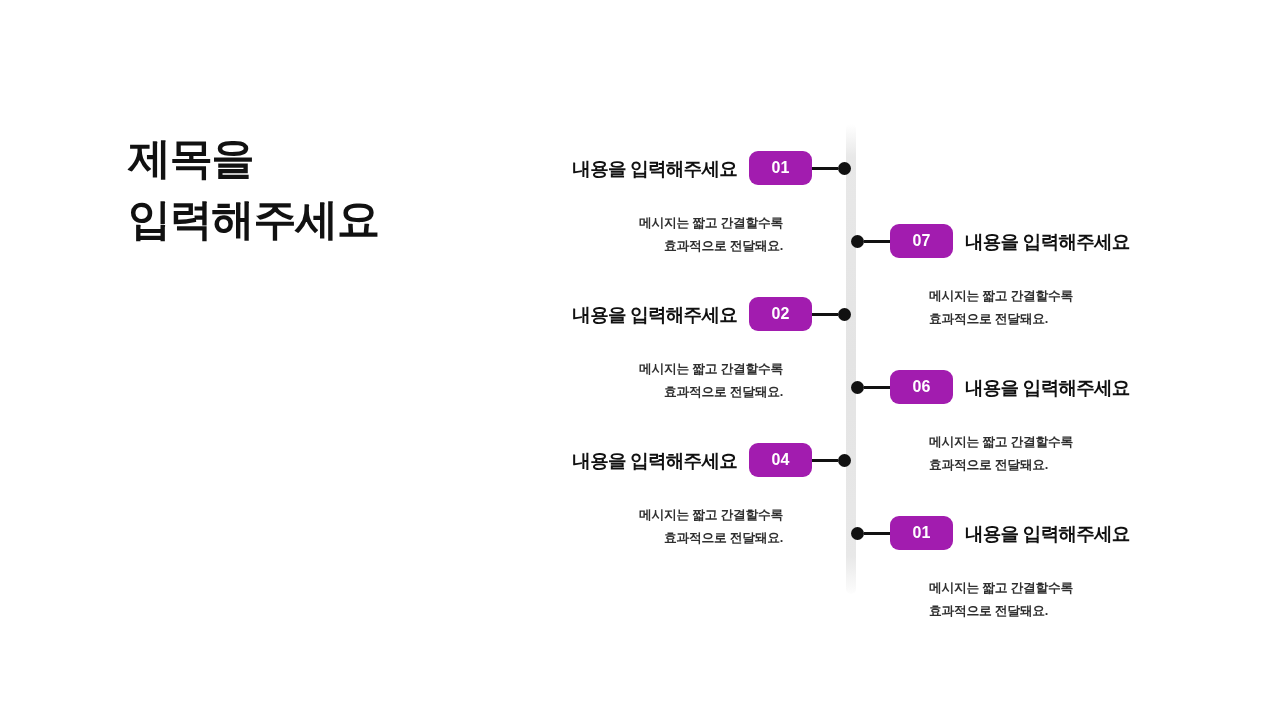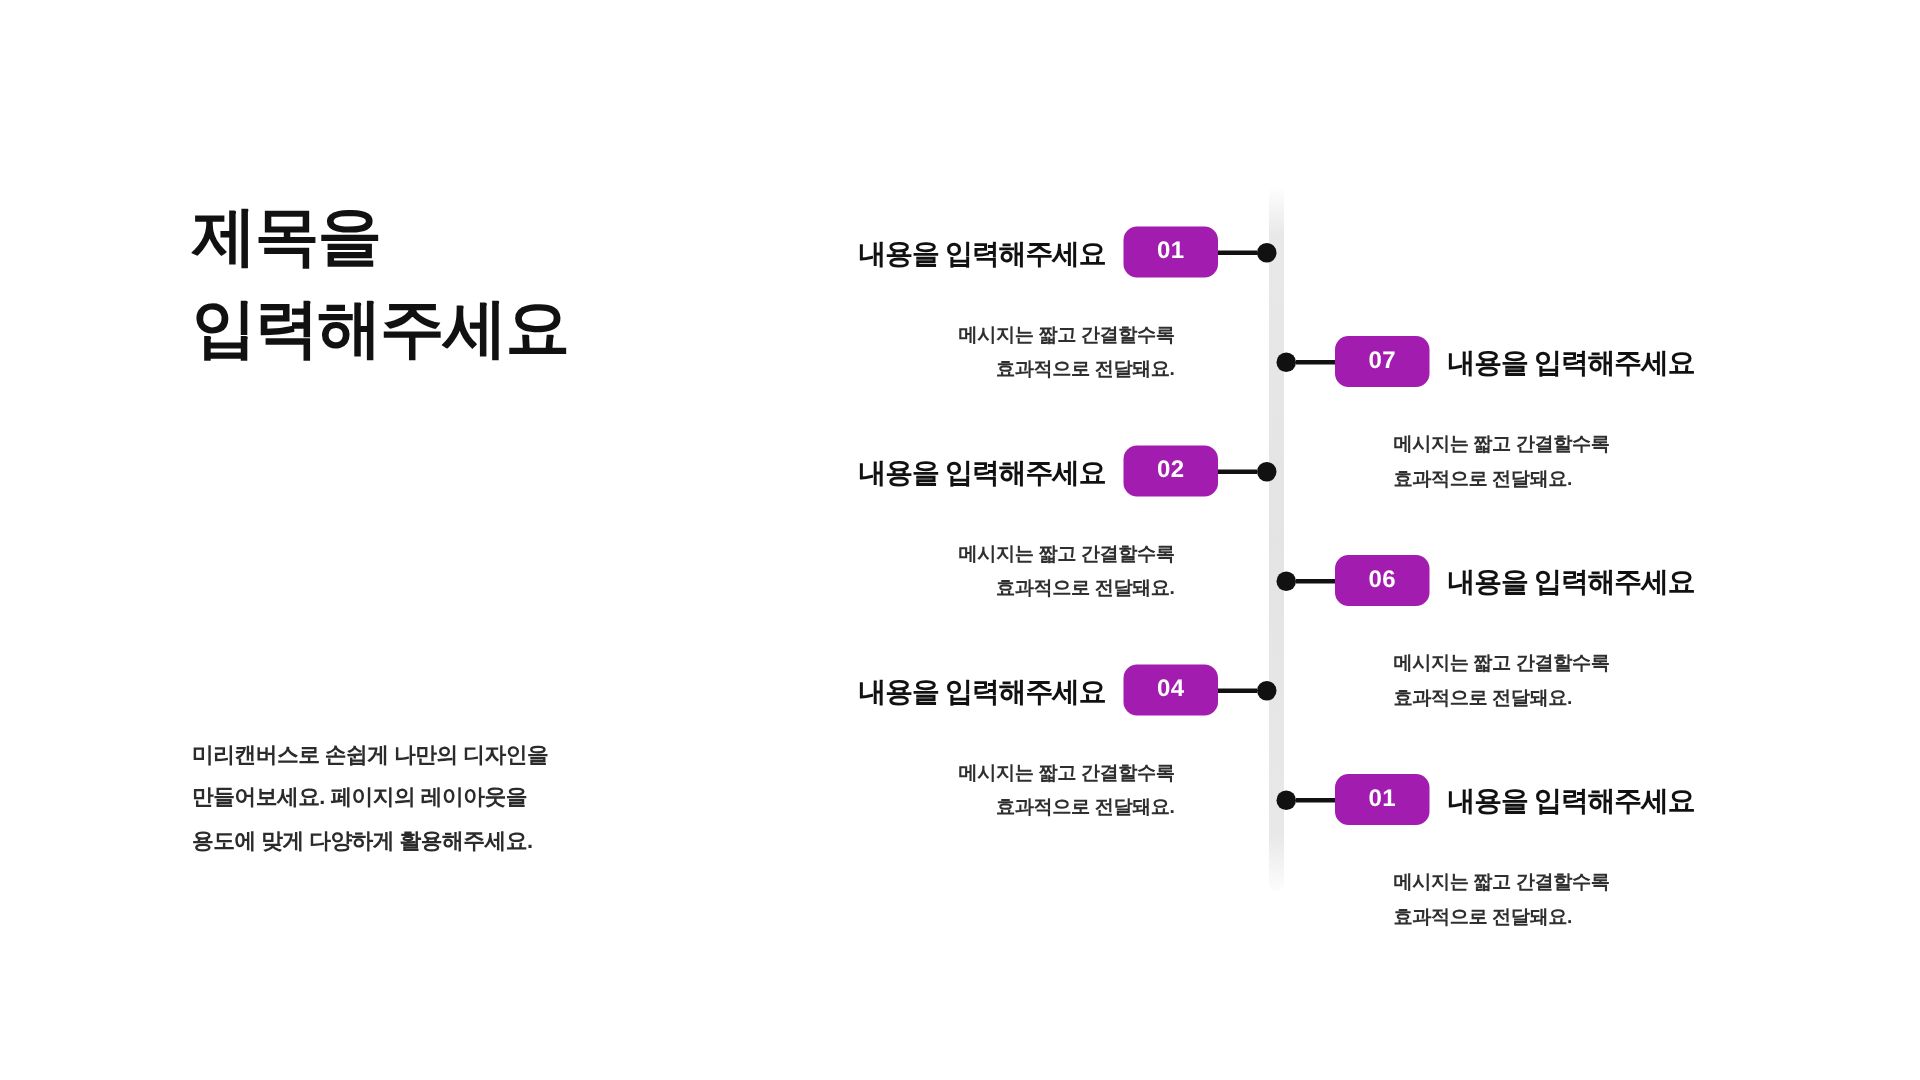--- a/index.html
+++ b/index.html
@@ -149,23 +149,20 @@
 </head>
 <body>
 
 <div class="slide">
 
   <div class="left-col">
     <h1 class="page-title">제목을
 입력해주세요</h1>
   </div>
 
-  <p class="left-desc">미리캔버스로 손쉽게 나만의 디자인을
-만들어보세요. 페이지의 레이아웃을
-용도에 맞게 다양하게 활용해주세요.</p>
 
   <div class="timeline">
     <div class="timeline-track"></div>
     <div id="timeline-rows">
         <div class="tl-item tl-row-left" style="top: 10px;">
           <div class="tl-head">
             <span class="tl-heading">내용을 입력해주세요</span>
             <span class="tl-badge">01</span>
             <span class="tl-connector"></span>
             <span class="tl-dot"></span>

